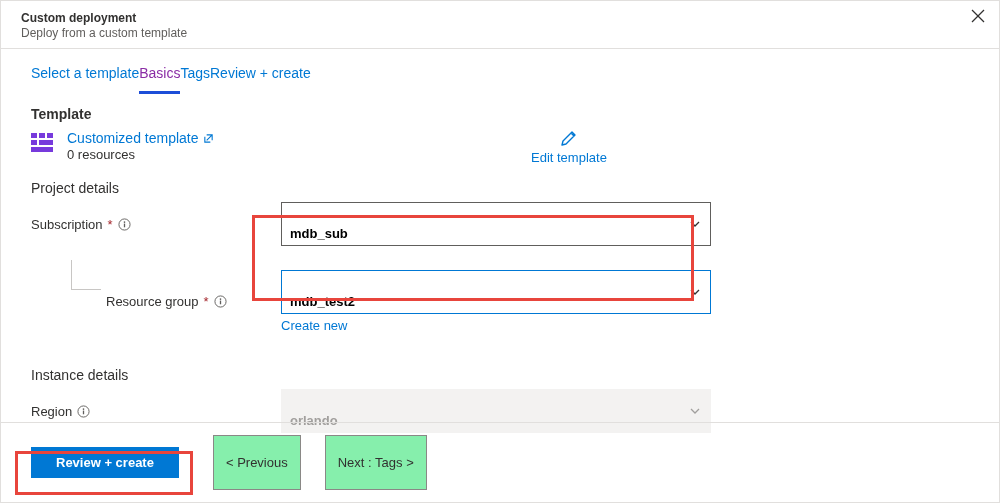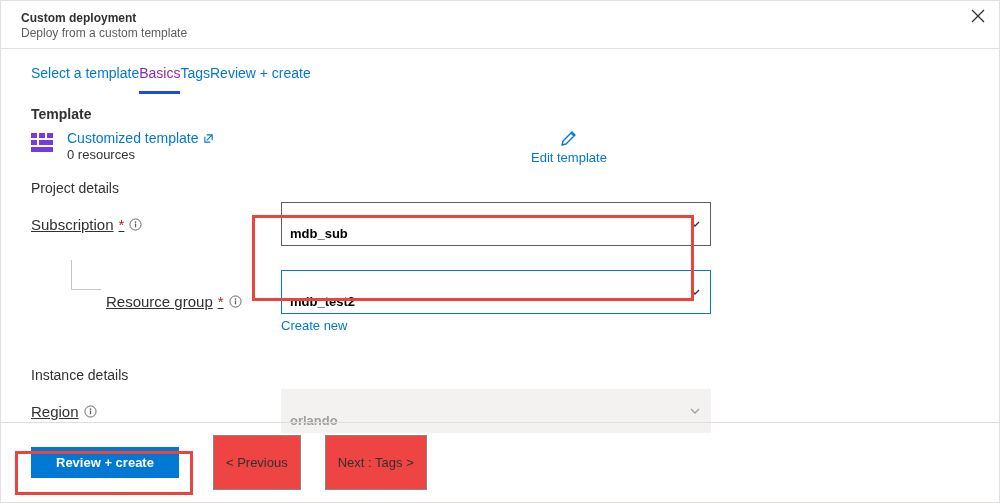--- a/index.html
+++ b/index.html
@@ -125,23 +125,22 @@
       display: flex;
       align-items: center;
       margin-bottom: 6px;
       min-height: 30px;
     }
     .field-label-wrap {
       width: 250px;
       display: flex;
       align-items: center;
       gap: 5px;
-      font-size: 15px;
-      color: #323130;
-      text-decoration: underline;
+      font-size: 13px;
+      color: #323130;
     }
     .field-label-wrap.indented {
       padding-left: 48px;
     }
     .required-star {
       color: #a4262c;
     }
     .info-icon-svg {
       width: 13px;
       height: 13px;
@@ -204,21 +203,21 @@
       cursor: pointer;
     }
     .btn-primary {
       background: #0078d4;
       color: #fff;
       border: 1px solid #0078d4;
       font-weight: 600;
       padding: 7px 24px;
     }
     .btn-secondary {
-      background: #ef4444;
+      background: #86efac;
       color: #323130;
       border: 1px solid #8a8886;
       padding: 19px 12px;
     }
     .highlight-box {
       position: absolute;
       border: 3px solid #e8453c;
       pointer-events: none;
     }
     .resource-tree-line {

